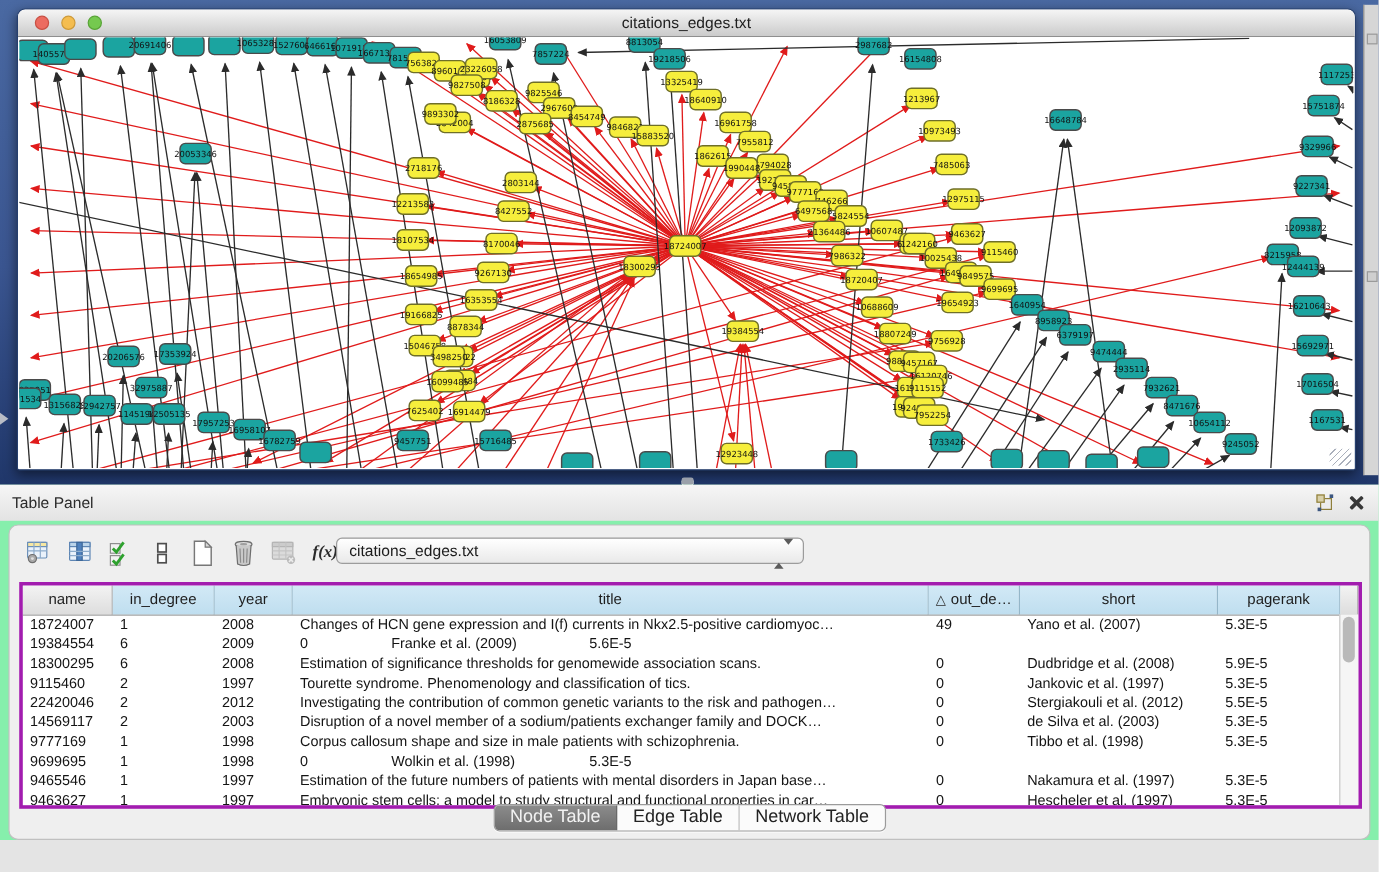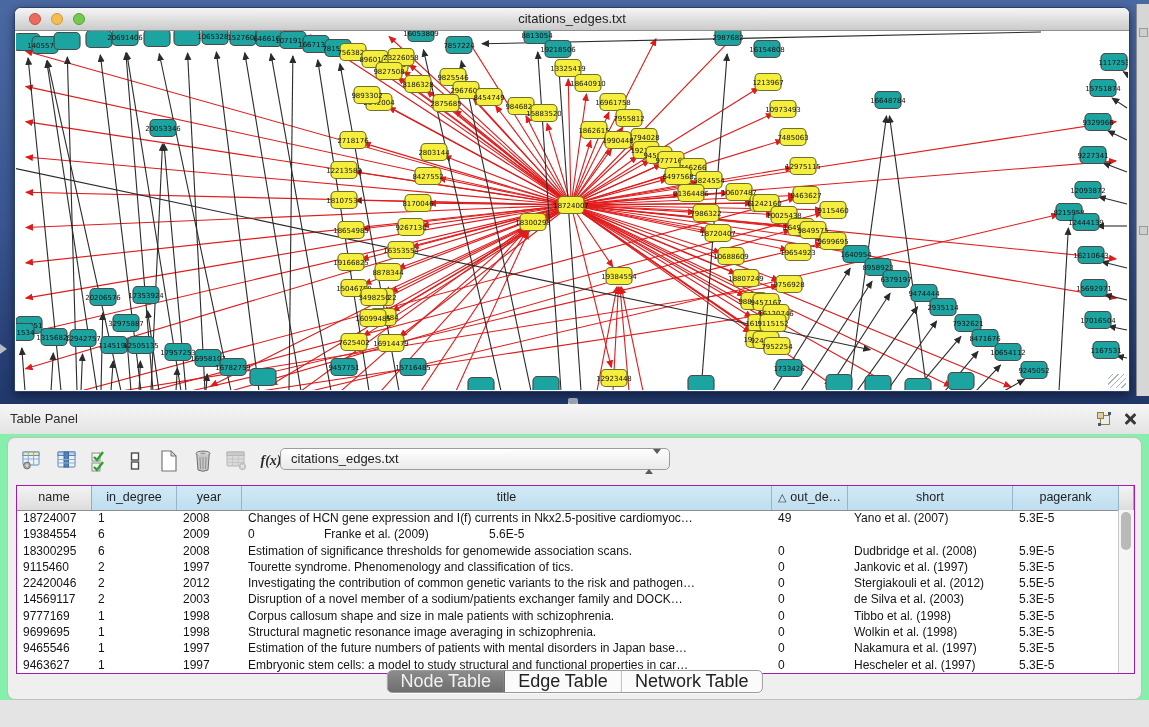--- a/index.html
+++ b/index.html
@@ -58,39 +58,39 @@
   .combo{position:absolute;left:272px;top:10px;width:390px;height:22px;box-sizing:border-box;
            border:1px solid #9C9C9C;border-radius:5px;background:linear-gradient(#FFFFFF,#E9E9E9);
            font-size:13px;color:#1C1C1C;line-height:20px;padding-left:10px;cursor:pointer;}
   .combo .arrows{position:absolute;right:8px;top:3px;}
   .combo .arrows .up{width:0;height:0;border-left:4px solid transparent;border-right:4px solid transparent;
            border-bottom:5px solid #5B5B5B;margin-bottom:2px;}
   .combo .arrows .down{width:0;height:0;border-left:4px solid transparent;border-right:4px solid transparent;
            border-top:5px solid #5B5B5B;}
 
   .datatable{position:absolute;left:8px;top:47px;width:1119px;height:189px;box-sizing:border-box;
-           border:1px solid #a21caf;background:#FFF;overflow:hidden;}
+           border:3px solid #a21caf;background:#FFF;overflow:hidden;}
   .thead{display:flex;height:24px;border-bottom:1px solid #8E8E8E;}
   .th{box-sizing:border-box;font-size:12.5px;color:#1E1E1E;text-align:center;line-height:23px;
            background:linear-gradient(#D2E9F6,#BFDEEF);border-right:1px solid #94B6C9;
            white-space:nowrap;overflow:hidden;cursor:pointer;}
   .th.gray{background:linear-gradient(#F3F3F3,#DDDDDD);border-right:1px solid #A7A7A7;}
   .th .sort{margin-right:4px;font-size:11px;color:#2E2E2E;}
   .tbody{position:absolute;left:0;right:15px;top:24px;bottom:0;overflow:hidden;}
   .tr{display:flex;height:16.3px;cursor:default;}
   .td{box-sizing:border-box;font-size:12px;color:#141414;padding:1px 4px 0 6px;
            white-space:nowrap;overflow:hidden;}
   .c0{width:75px;} .c1{width:85px;} .c2{width:65px;} .c3{width:530px;} .c4{width:76px;} .c5{width:165px;} .c6{flex:1;}
   .vscroll{position:absolute;right:0;top:24px;bottom:0;width:15px;background:#F5F5F5;border-left:1px solid #C9C9C9;}
   .vthumb{position:absolute;left:2px;top:2px;width:10px;height:38px;border-radius:6px;background:#B9B9B9;cursor:pointer;}
 
   .tabbar{position:absolute;left:50%;bottom:6px;transform:translateX(-50%);display:flex;height:21px;
            border:1px solid #9B9B9B;border-radius:5px;overflow:hidden;background:#FBFBFB;
            box-shadow:0 1px 0 rgba(255,255,255,.7);}
-  .tab{padding:0 13px;font-size:18px;line-height:20px;color:#222;cursor:pointer;border-right:1px solid #BFBFBF;}
+  .tab{padding:0 13px;font-size:15px;line-height:20px;color:#222;cursor:pointer;border-right:1px solid #BFBFBF;}
   .tab:last-child{border-right:none;}
   .tab.selected{background:linear-gradient(#8C8C8C,#6D6D6D);color:#F2F2F2;border-right:1px solid #5F5F5F;}
 
   
   .statusbar{position:absolute;left:0;top:700px;width:1149px;height:27px;
            background:linear-gradient(#EFEFEF,#D9D9D9);border-top:1px solid #C2C2C2;}
   .memory{position:absolute;right:36px;top:7px;font-size:12px;color:#1E1E1E;}
   .mem-dot{position:absolute;right:14px;top:6px;width:13px;height:13px;border-radius:50%;
            border:1px solid #2F8A2F;box-sizing:border-box;}
 </style>
@@ -724,21 +724,20 @@
               <div class="td c2">1998</div>
               <div class="td c3">Corpus callosum shape and size in male patients with schizophrenia.</div>
               <div class="td c4">0</div>
               <div class="td c5">Tibbo et al. (1998)</div>
               <div class="td c6">5.3E-5</div>
             </div>
             <div class="tr">
               <div class="td c0">9699695</div>
               <div class="td c1">1</div>
               <div class="td c2">1998</div>
-              <div class="td c3">Structural magnetic resonance image averaging in schizophrenia.</div>
               <div class="td c4">0</div>
               <div class="td c5">Wolkin et al. (1998)</div>
               <div class="td c6">5.3E-5</div>
             </div>
             <div class="tr">
               <div class="td c0">9465546</div>
               <div class="td c1">1</div>
               <div class="td c2">1997</div>
               <div class="td c3">Estimation of the future numbers of patients with mental disorders in Japan base…</div>
               <div class="td c4">0</div>

